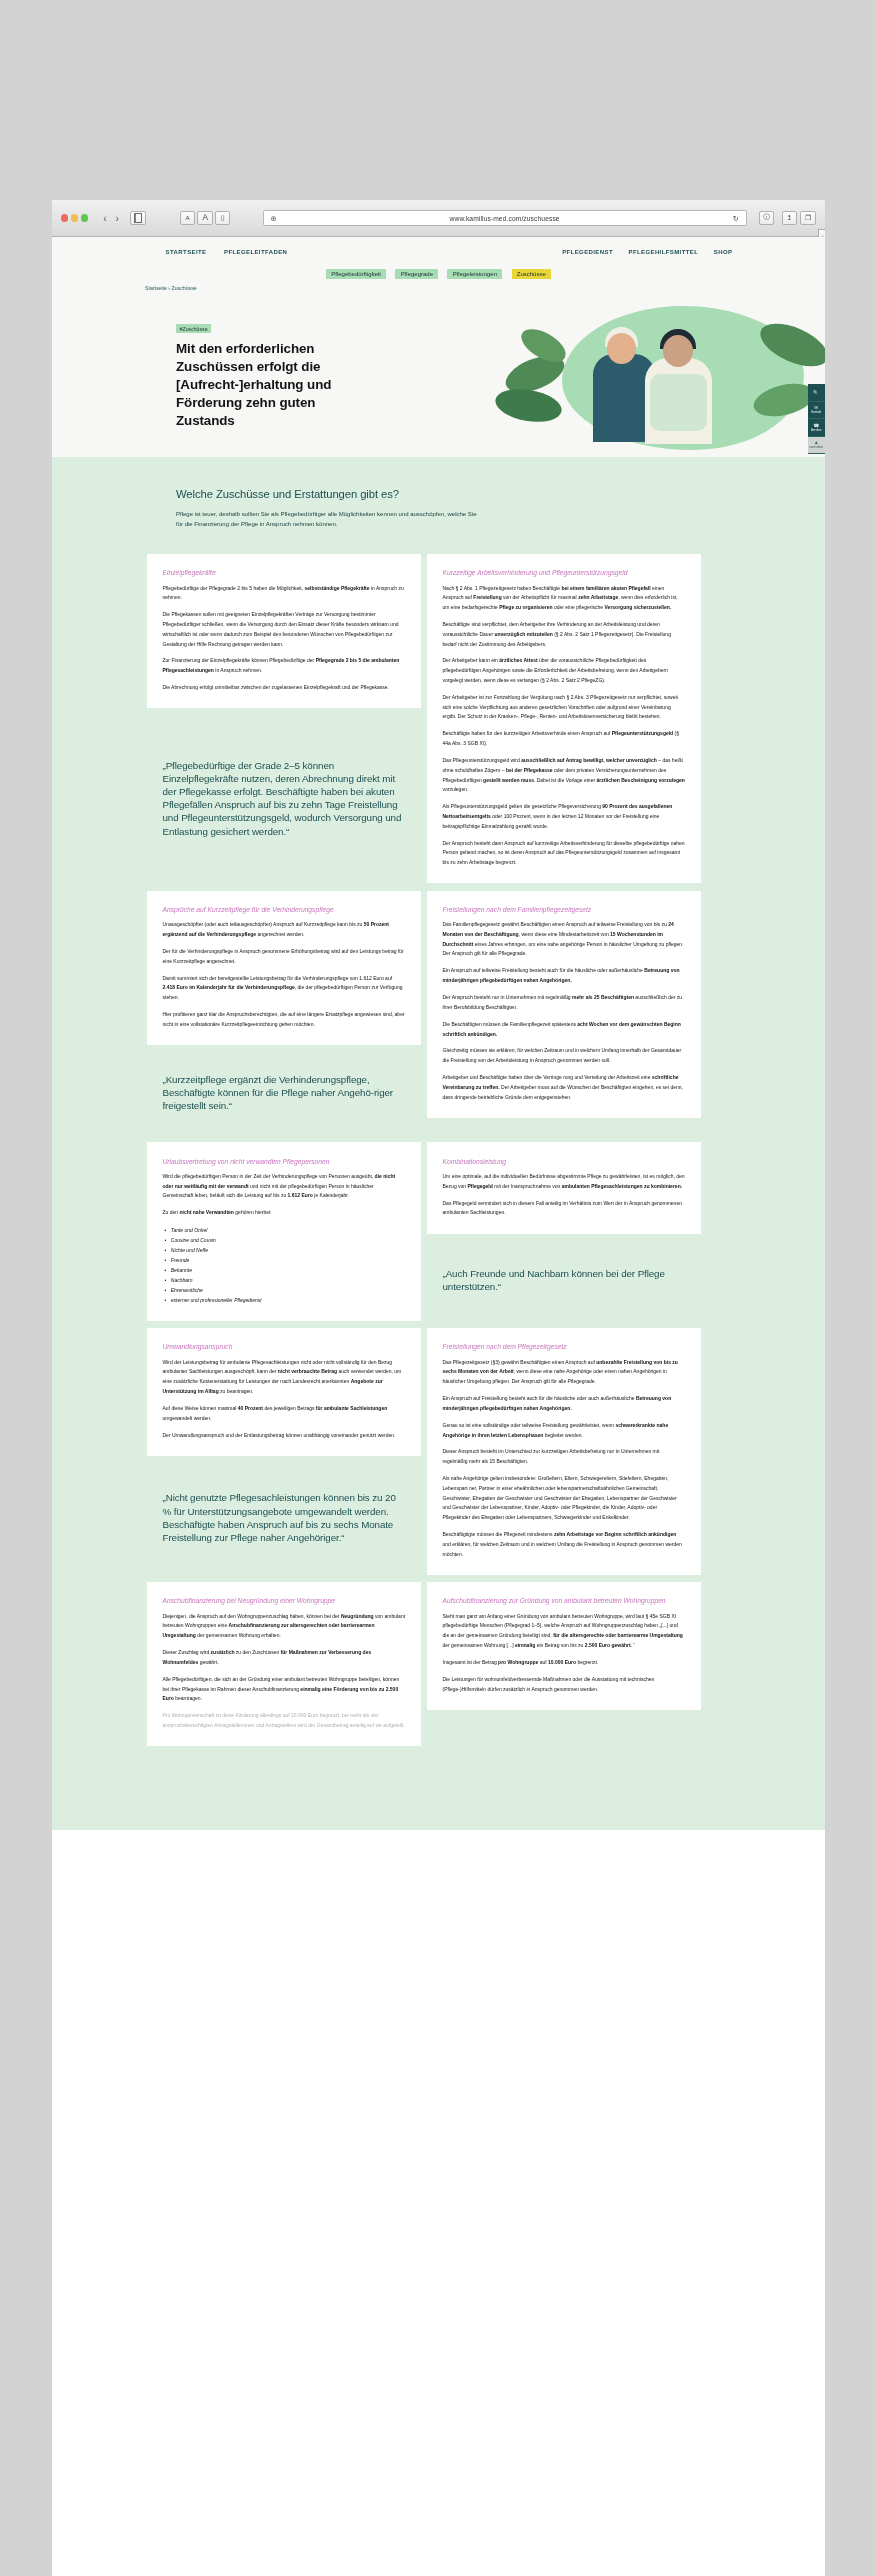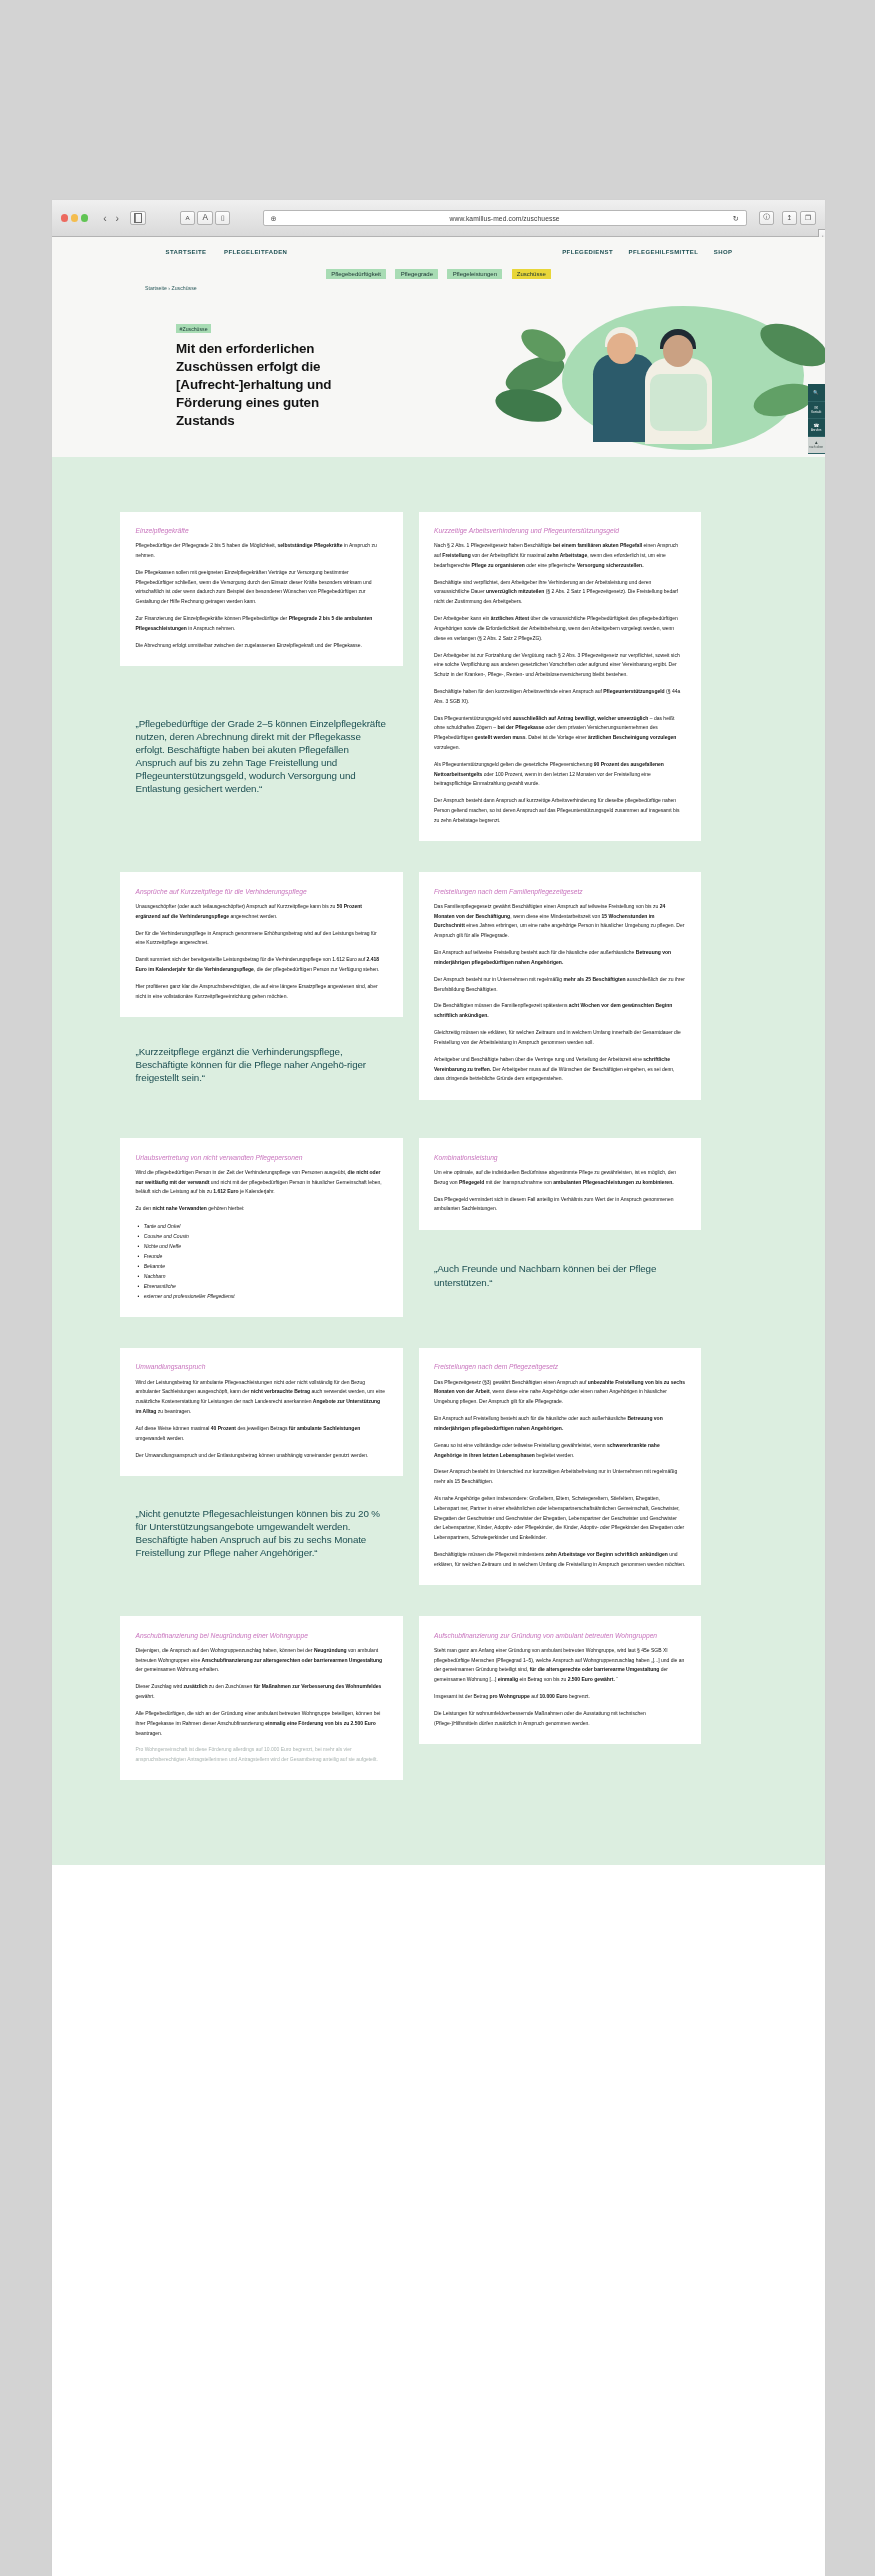--- a/index.html
+++ b/index.html
@@ -134,21 +134,21 @@
   .st.grey{background:#cfd4d2;color:#3b4b49;}
 
   
   .content{background:#dceee0;padding:31px 0 0;}
   .sec-intro{padding:0 0 24px 124px;}
   .sec-intro h2{font-size:11.3px;color:#1d4f52;font-weight:400;letter-spacing:-0.1px;
     font-family:"Liberation Sans Narrow","Liberation Sans",sans-serif;}
   .sec-intro p{margin-top:9.3px;font-size:6px;color:#1b3e3c;line-height:1.75;max-width:309px;
     font-family:"Liberation Sans Narrow","Liberation Sans",sans-serif;}
 
-  .grid{display:grid;grid-template-columns:1fr 1fr;column-gap:16px;padding:0 124px 0 68px;margin-top:24px;}
+  .grid{display:grid;grid-template-columns:1fr 1fr;column-gap:6px;padding:0 124px 0 95px;}
   .col{display:flex;flex-direction:column;}
   .card{
     background:#fff;padding:14.4px 15.5px 15.5px;margin-bottom:7.2px;
   }
   .card h3{
     font-size:6.7px;color:#c874bd;font-style:italic;font-weight:400;line-height:1.35;margin-bottom:6.2px;
     font-family:"Liberation Sans Narrow","Liberation Sans",sans-serif;
   }
   .card p{
     font-size:5px;line-height:1.95;color:#121212;margin-bottom:7.2px;
@@ -231,21 +231,21 @@
       <span class="pill yellow">Zuschüsse</span>
     </div>
   </div>
 
   <div class="crumb">Startseite › Zuschüsse</div>
 
   <div class="hero">
     <div class="hero-inner">
       <div class="hero-left">
         <span class="tag">#Zuschüsse</span>
-        <h1>Mit den erforderlichen Zuschüssen erfolgt die [Aufrecht-]erhaltung und Förderung eines guten Zustands</h1>
+        <h1>Mit den erforderlichen Zuschüssen erfolgt die [Aufrecht-]erhaltung und Förderung zehn guten Zustands</h1>
       </div>
     </div>
     <div class="hero-art">
       <div class="blob"></div>
       <div class="plant p1"></div>
       <div class="plant p2"></div>
       <div class="plant p3"></div>
       <div class="plant p4"></div>
       <div class="plant p5"></div>
       <div class="person pA"></div>
@@ -271,20 +271,24 @@
       <small>Anrufen</small>
     </div>
     <div class="st grey">
       <span>▲</span>
       <small>nach oben</small>
     </div>
   </div>
 
   <div class="content">
 
+    <div class="sec-intro">
+      <h2>Welche Zuschüsse und Erstattungen gibt es?</h2>
+      <p>Pflege ist teuer, deshalb sollten Sie als Pflegebedürftiger alle Möglichkeiten kennen und ausschöpfen, welche Sie für die Finanzierung der Pflege in Anspruch nehmen können.</p>
+    </div>
 
     <div class="grid">
       <div class="col">
         <div class="card">
           <h3>Einzelpflegekräfte</h3>
           <p>Pflegebedürftige der Pflegegrade 2 bis 5 haben die Möglichkeit, <b>selbstständige Pflegekräfte</b> in Anspruch zu nehmen.</p>
           <p>Die Pflegekassen sollen mit geeigneten Einzelpflegekräften Verträge zur Versorgung bestimmter Pflegebedürftiger schließen, wenn die Versorgung durch den Einsatz dieser Kräfte besonders wirksam und wirtschaftlich ist oder wenn dadurch zum Beispiel den besonderen Wünschen von Pflegebedürftigen zur Gestaltung der Hilfe Rechnung getragen werden kann.</p>
           <p>Zur Finanzierung der Einzelpflegekräfte können Pflegebedürftige der <b>Pflegegrade 2 bis 5 die ambulanten Pflegesachleistungen</b> in Anspruch nehmen.</p>
           <p>Die Abrechnung erfolgt unmittelbar zwischen der zugelassenen Einzelpflegekraft und der Pflegekasse.</p>
         </div>

